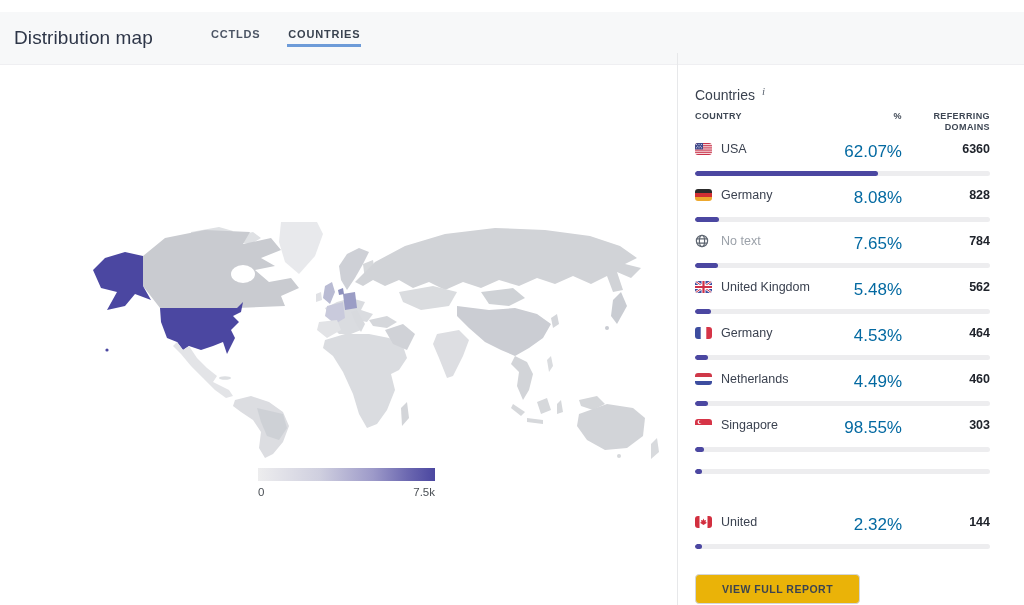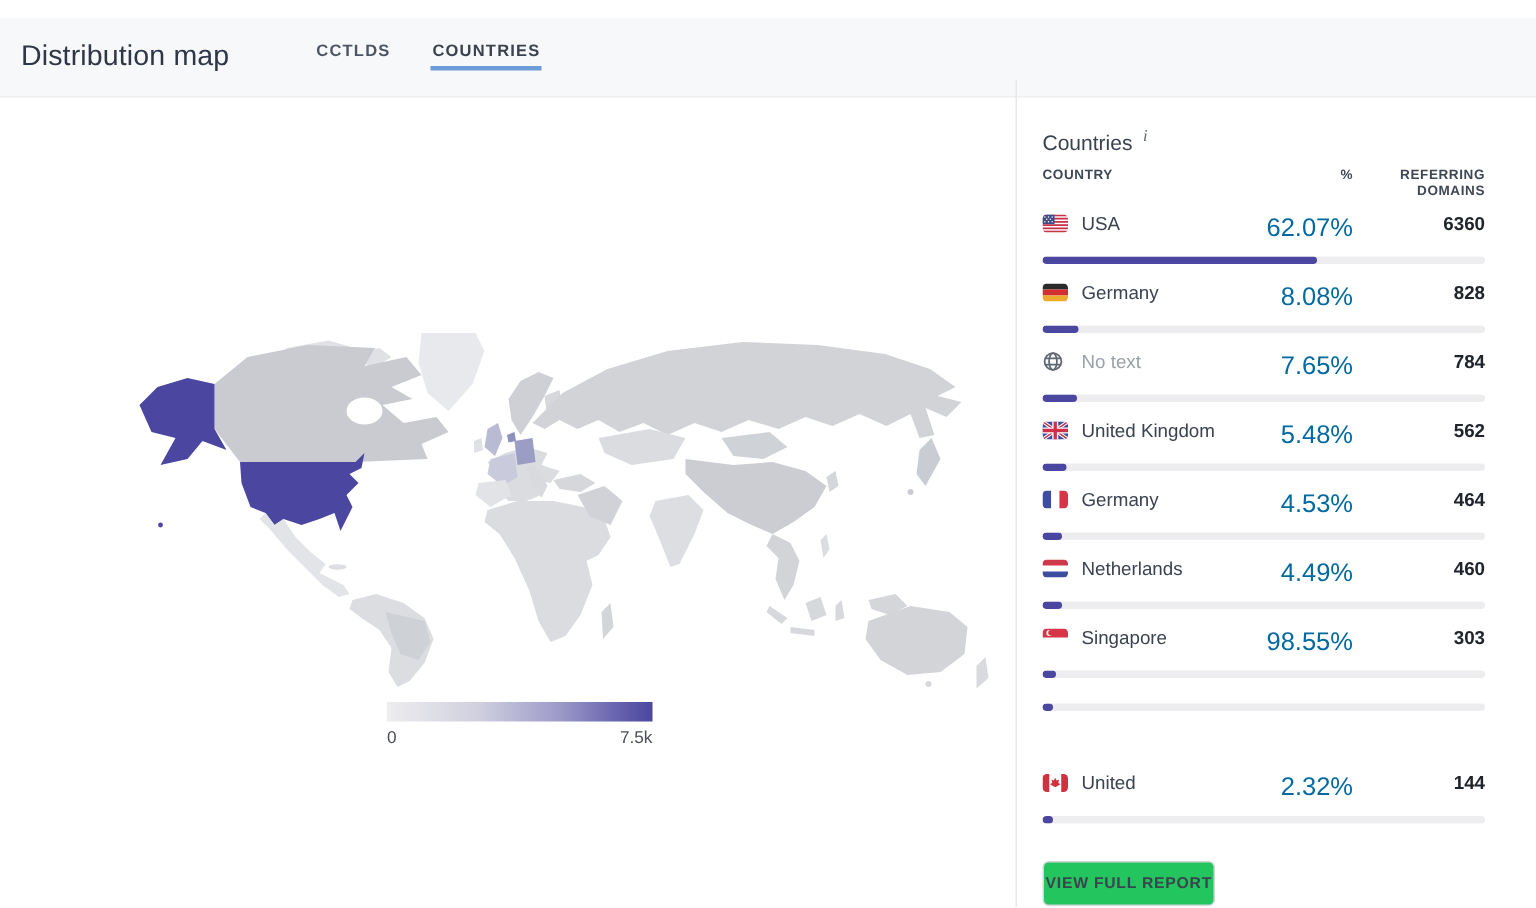--- a/index.html
+++ b/index.html
@@ -42,22 +42,22 @@
   .rows{margin-top:9px}
   .row{height:46px}
   .row-main{display:flex;align-items:flex-start;height:24px}
   .flag{width:17px;height:14px;margin-right:9px;display:flex;align-items:center;flex:none}
   .cname{flex:1;font-size:12.5px;color:#3b4250}
   .cname.muted{color:#9ba1a9}
   .cpct{width:60px;text-align:right;font-size:17px;color:#0369a1}
   .cdom{width:88px;text-align:right;font-size:12.5px;font-weight:700;color:#20242c}
   .bar{height:5px;border-radius:2.5px;background:var(--track);margin-top:5px;position:relative;overflow:hidden}
   .bar-fill{position:absolute;left:0;top:0;height:5px;border-radius:2.5px;background:var(--accent)}
-  .report-btn{margin-top:13px;padding:8px 1px;font-family:"Liberation Sans",sans-serif;
-      font-size:10.5px;font-weight:700;letter-spacing:.5px;color:#3c4450;background:#22c55e;
+  .report-btn{margin-top:13px;padding:8px 26px;font-family:"Liberation Sans",sans-serif;
+      font-size:10.5px;font-weight:700;letter-spacing:.5px;color:#3c4450;background:#eab308;
       border:1px solid #d3d6da;border-radius:4px;cursor:pointer}
 
   
   .land{stroke:none}
   .usa{fill:var(--accent)}
 </style>
 </head>
 <body>
 
 <div class="stage">

